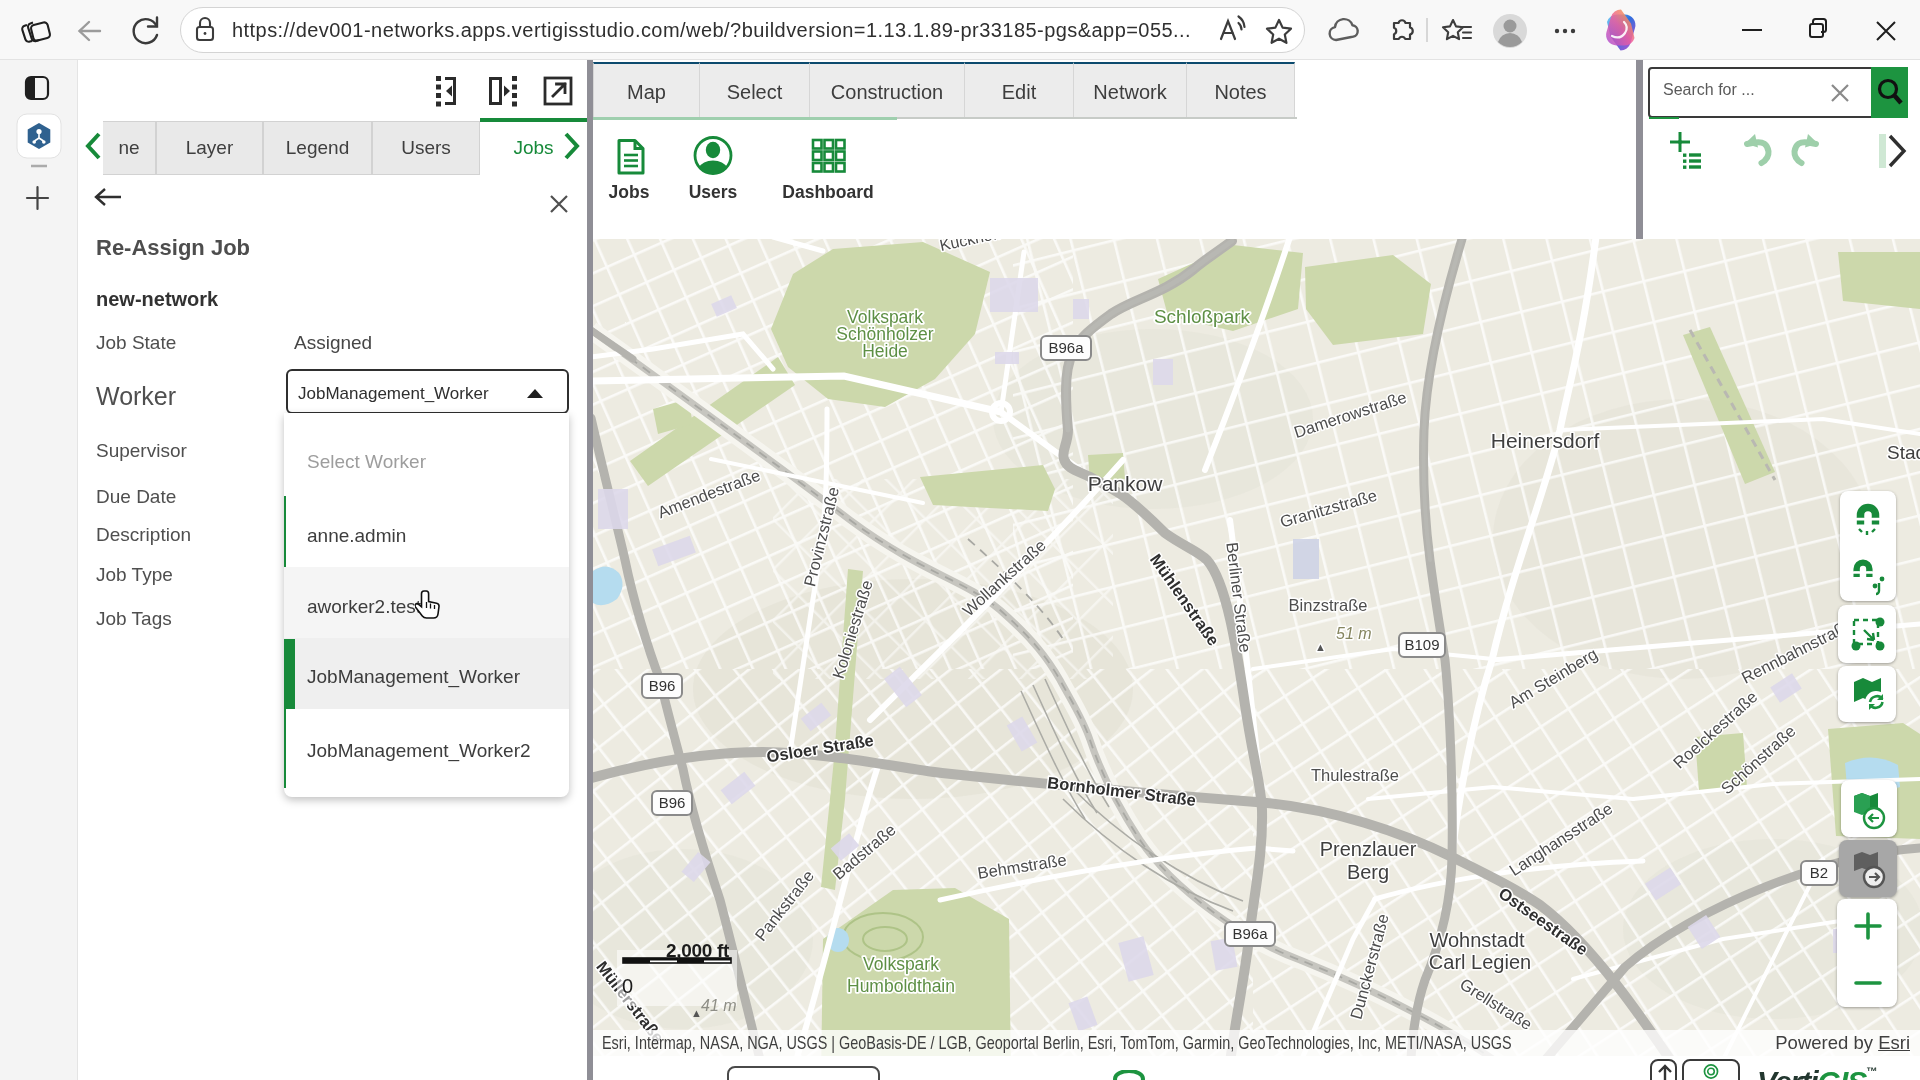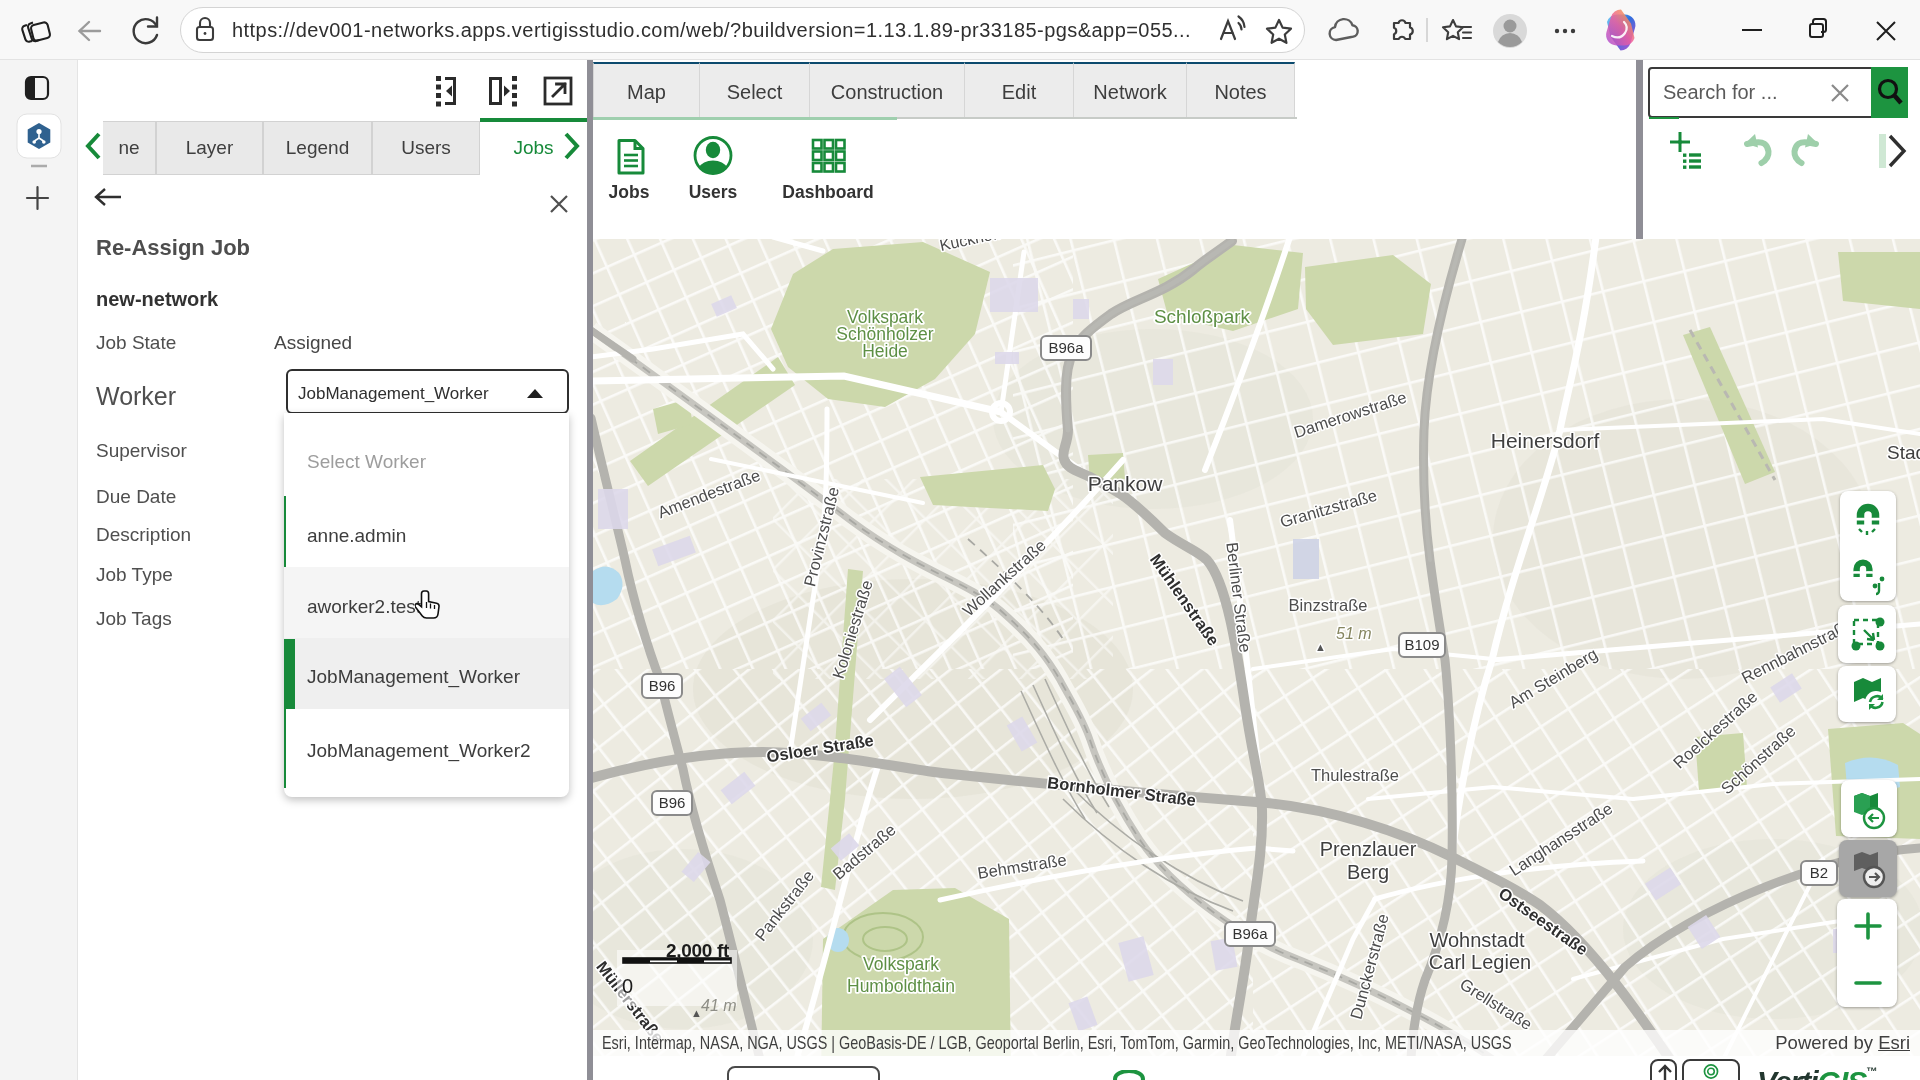--- a/index.html
+++ b/index.html
@@ -188,21 +188,21 @@
         <path d="M28 10 H3 M12 2 l-9 8 9 8" fill="none" stroke="#2f2f2f" stroke-width="2.4"></path>
       </svg>
     <svg class="abs" style="left:471px;top:134px" width="20" height="20">
         <path d="M2 2 L18 18 M18 2 L2 18" fill="none" stroke="#4f4f4f" stroke-width="2.2"></path>
       </svg>
 
     <div class="abs" style="left:18px;top:175px;font-size:22px;font-weight:bold;color:#4d4d4d">Re-Assign Job</div>
     <div class="abs" style="left:18px;top:228px;font-size:20px;font-weight:bold;color:#323232">new-network</div>
 
     <div class="abs" style="left:18px;top:272px;font-size:19px;color:#4f4f4f">Job State</div>
-    <div class="abs" style="left:196px;top:272px;font-size:19px;color:#464646">Assigned</div>
+    <div class="abs" style="left:216px;top:272px;font-size:19px;color:#464646">Assigned</div>
     <div class="abs" style="left:18px;top:322px;font-size:25px;color:#4f4f4f">Worker</div>
     <div class="abs" style="left:18px;top:380px;font-size:19px;color:#4f4f4f">Supervisor</div>
     <div class="abs" style="left:18px;top:426px;font-size:19px;color:#4f4f4f">Due Date</div>
     <div class="abs" style="left:18px;top:464px;font-size:19px;color:#4f4f4f">Description</div>
     <div class="abs" style="left:18px;top:504px;font-size:19px;color:#4f4f4f">Job Type</div>
     <div class="abs" style="left:18px;top:548px;font-size:19px;color:#4f4f4f">Job Tags</div>
 
     <div class="abs" style="left:208px;top:309px;width:283px;height:45px;border:2px solid #2f2f2f;border-radius:6px;background:#fff"></div>
     <div class="abs" style="left:220px;top:324px;font-size:17px;color:#2f2f2f">JobManagement_Worker</div>
     <svg class="abs" style="left:448px;top:328px" width="18" height="12">
@@ -489,21 +489,21 @@
         <text x="1226" y="639">B2</text>
       </g>
     </g>
   </svg>
   </div>
   <div id="vdiv1" class="abs"></div>
   <div id="vdiv2" class="abs"></div>
   <div id="rpanel" class="abs">
 
     <div class="abs" style="left:5px;top:7px;width:260px;height:51px;border:2px solid #3a3a3a;border-radius:4px;background:#fff"></div>
-    <div class="abs" style="left:20px;top:21px;font-size:20px;color:#5a5a5a">Search for ...</div>
+    <div class="abs" style="left:20px;top:21px;font-size:16px;color:#5a5a5a">Search for ...</div>
     <svg class="abs" style="left:186px;top:22px" width="22" height="22">
         <path d="M3 3 L19 19 M19 3 L3 19" stroke="#8a8a8a" stroke-width="2.2"></path>
       </svg>
     <div class="abs" style="left:228px;top:7px;width:37px;height:51px;background:#1d9440"></div>
     <svg class="abs" style="left:232px;top:16px" width="30" height="34" viewBox="0 0 30 34">
       <circle cx="13" cy="13" r="8.5" fill="none" stroke="#111" stroke-width="3.2"></circle>
       <line x1="19" y1="19" x2="26" y2="27" stroke="#111" stroke-width="4.5"></line>
     </svg>
     <div class="abs" style="left:6px;top:57px;width:30px;height:2px;background:#1d9440"></div>
 

